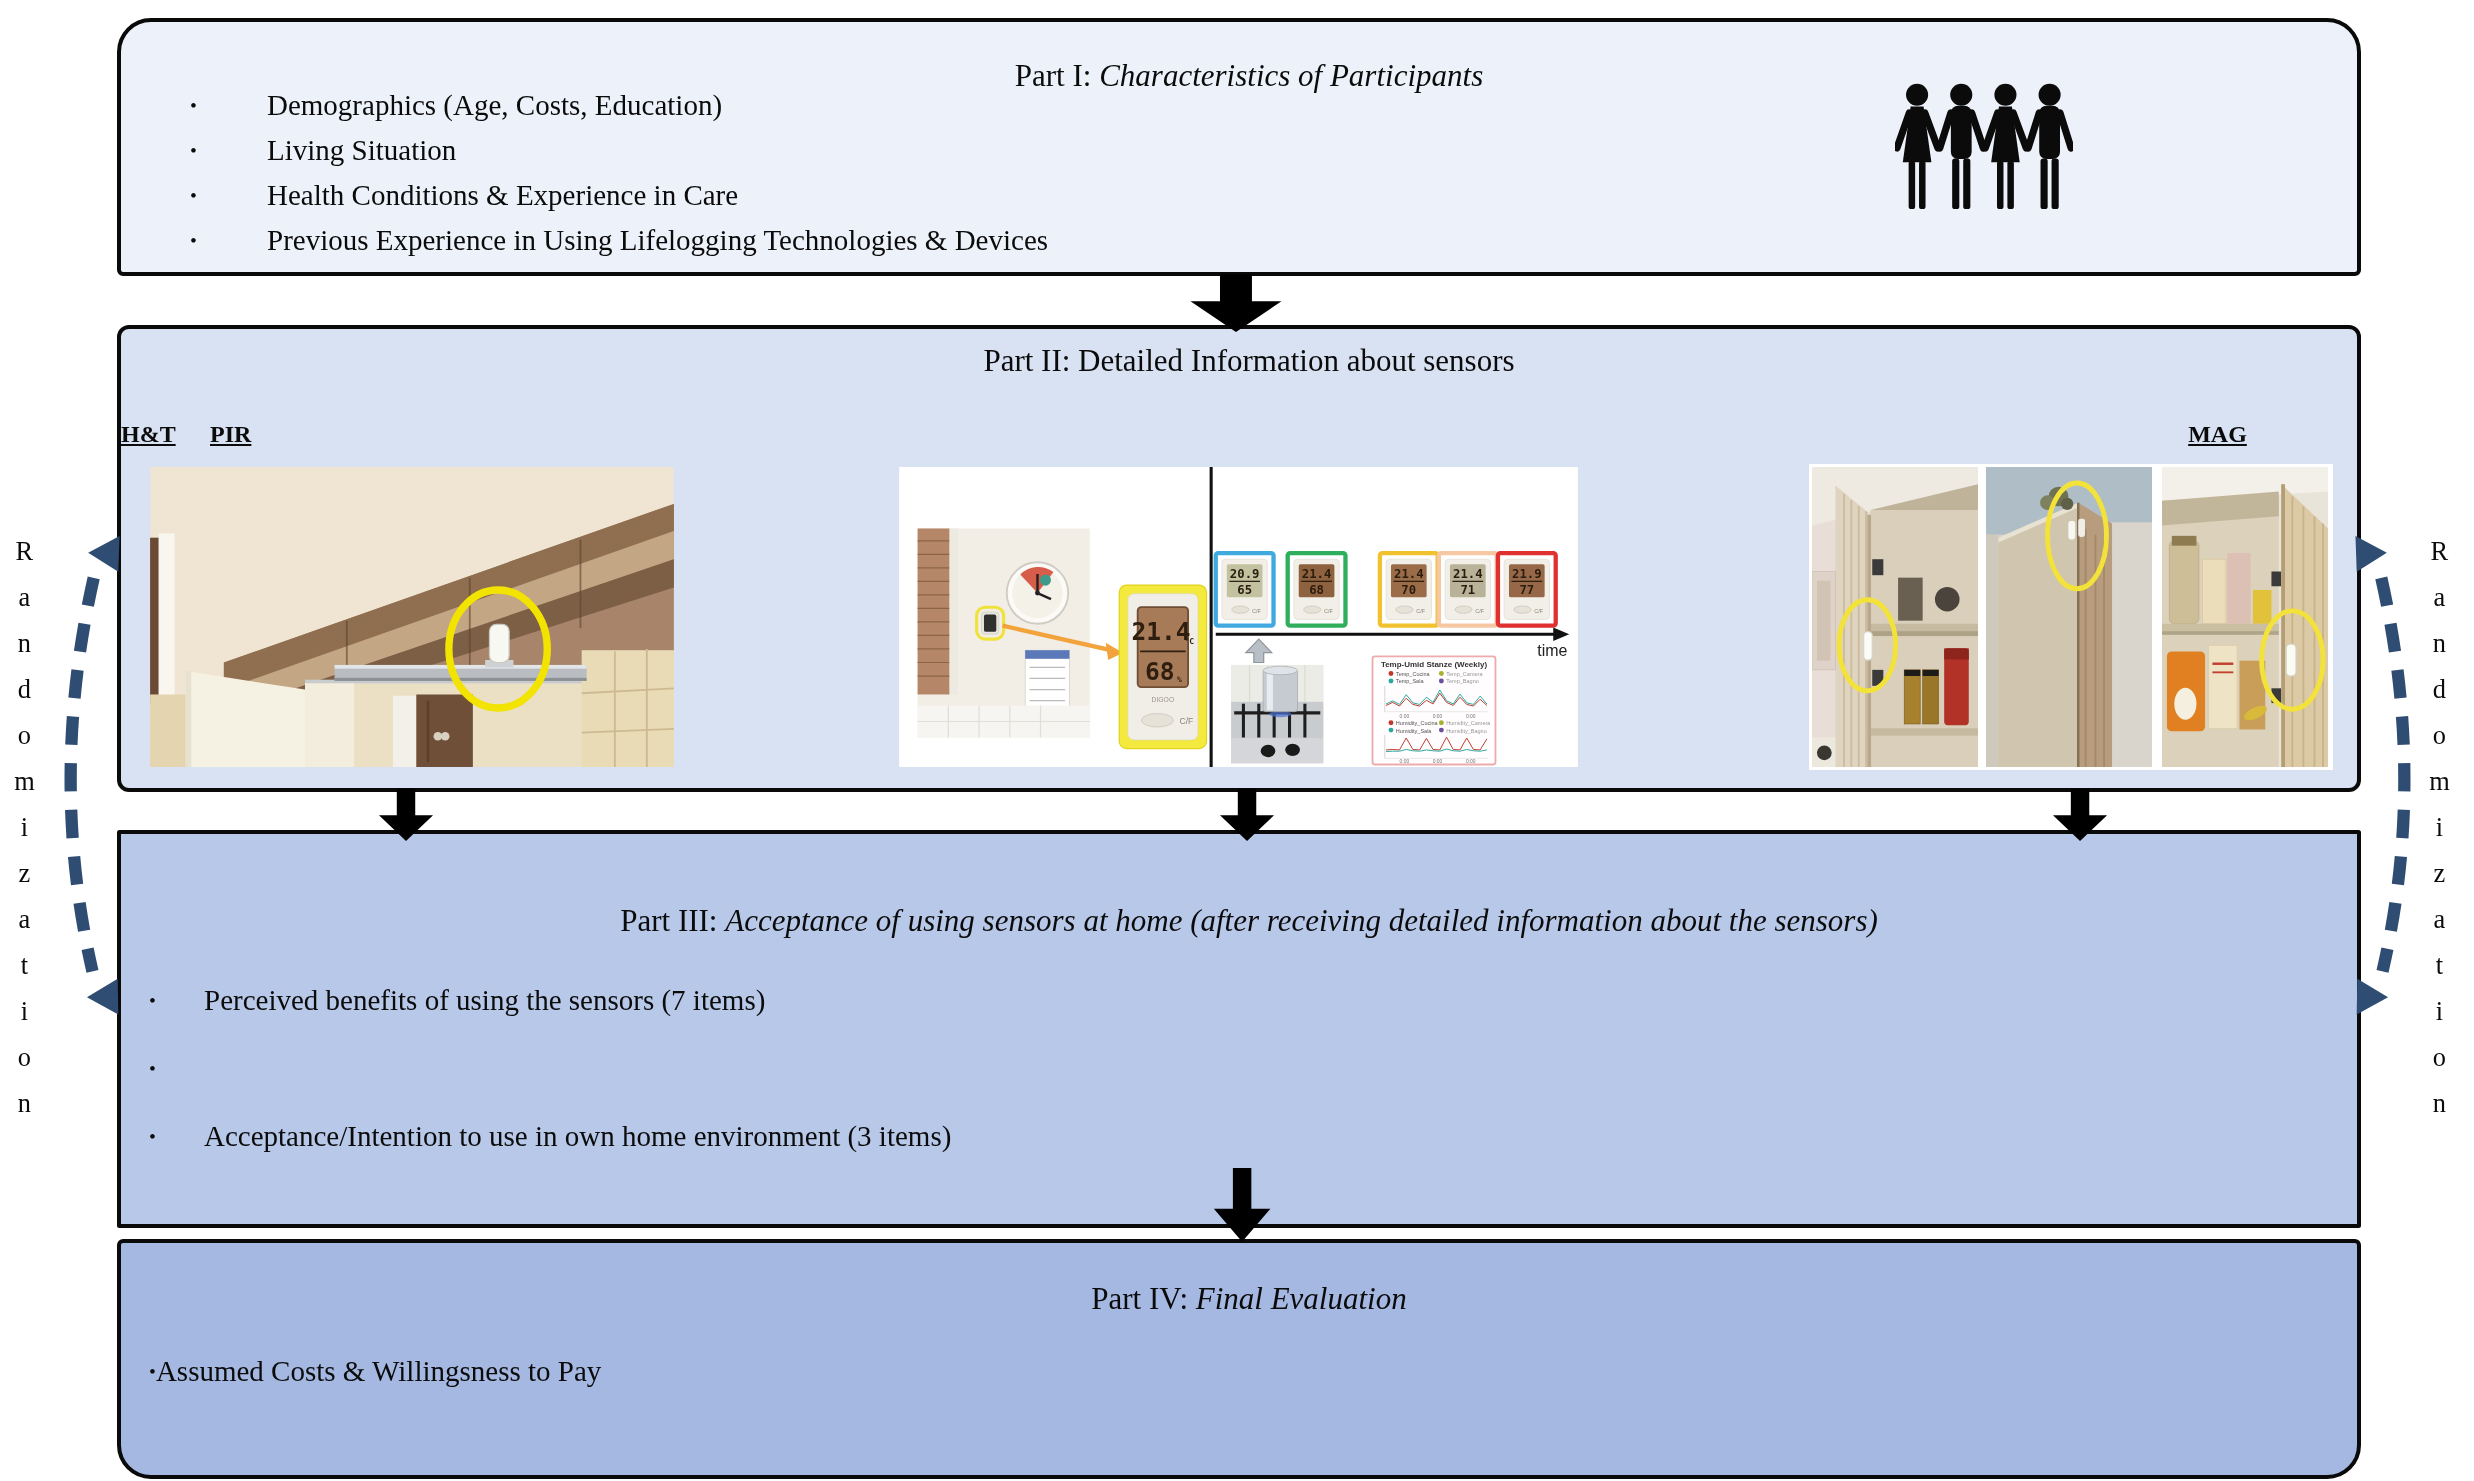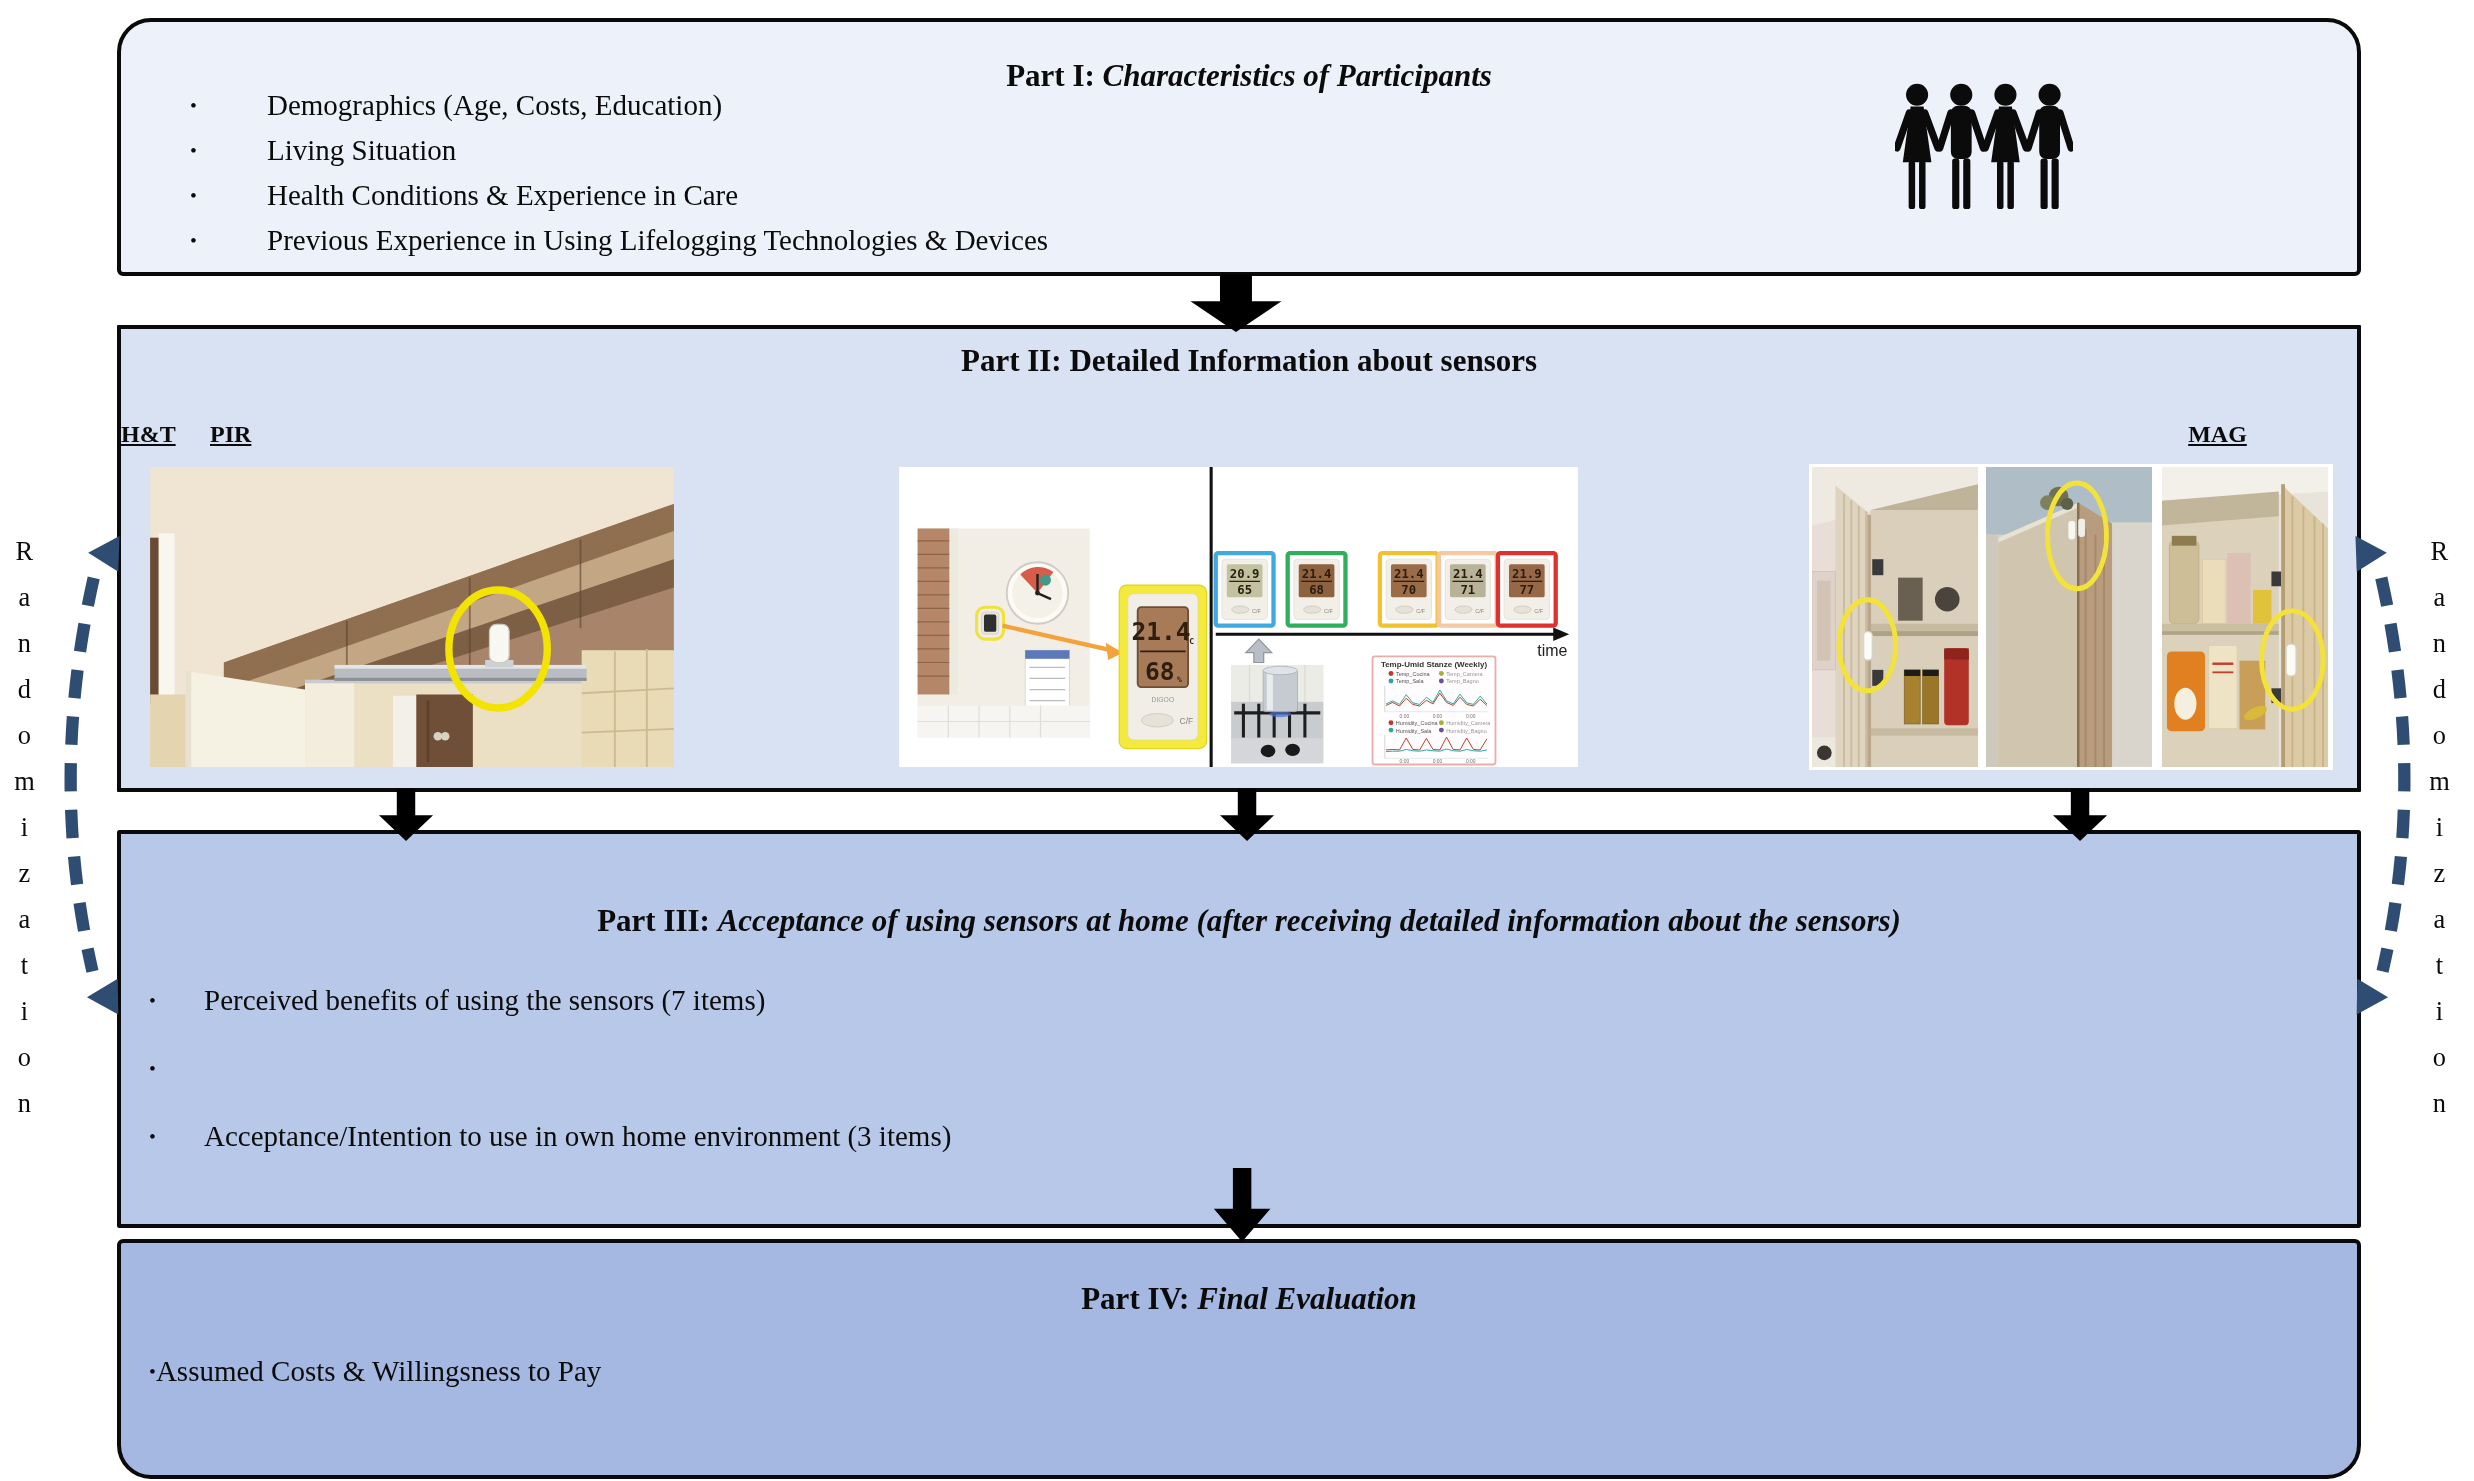--- a/index.html
+++ b/index.html
@@ -1,23 +1,23 @@
 <!DOCTYPE html>
 <html style="font-size:9.8px"><head>
 <meta charset="utf-8">
 <style>
   html,body{margin:0;padding:0;background:#ffffff;}
   #canvas{position:relative;width:2475px;height:1481px;background:#ffffff;
           font-family:"Liberation Serif",serif;color:#0b0b0b;overflow:hidden;}
   .box{position:absolute;left:117px;width:2244px;border:4.3px solid #0a0a0a;box-sizing:border-box;z-index:1;}
   #part1{top:18.4px;height:258px;border-radius:34px 34px 6.1px 6.1px;}
-  #part2{top:325px;height:467px;border-radius:1px;}
+  #part2{top:325px;height:467px;border-radius:12px;}
   #part3{top:830px;height:398px;border-radius:2.5px;}
   #part4{top:1239px;height:240px;border-radius:6.1px 6.1px 34px 34px;}
-  .title{position:absolute;left:0;right:0;text-align:center;font-size:31px;font-weight:bold;white-space:nowrap;padding-left:20px;}
+  .title{position:absolute;left:0;right:0;text-align:center;font-size:31px;font-weight:normal;white-space:nowrap;padding-left:20px;}
   .title .it{font-style:italic;}
   ul.blt{list-style:none;margin:0;padding:0;position:absolute;}
   ul.blt li{position:relative;display:flex;align-items:center;font-size:29px;}
   .dot{flex:0 0 auto;display:inline-block;text-align:left;font-size:19.7px;}
   #part1 ul.blt{top:61px;left:69px;}
   #part1 ul.blt li{height:45px;}
   #part1 .dot{width:77px;}
   #part3 ul.blt{top:132px;left:28px;}
   #part3 ul.blt li{height:68px;}
   #part3 .dot{width:55px;}

